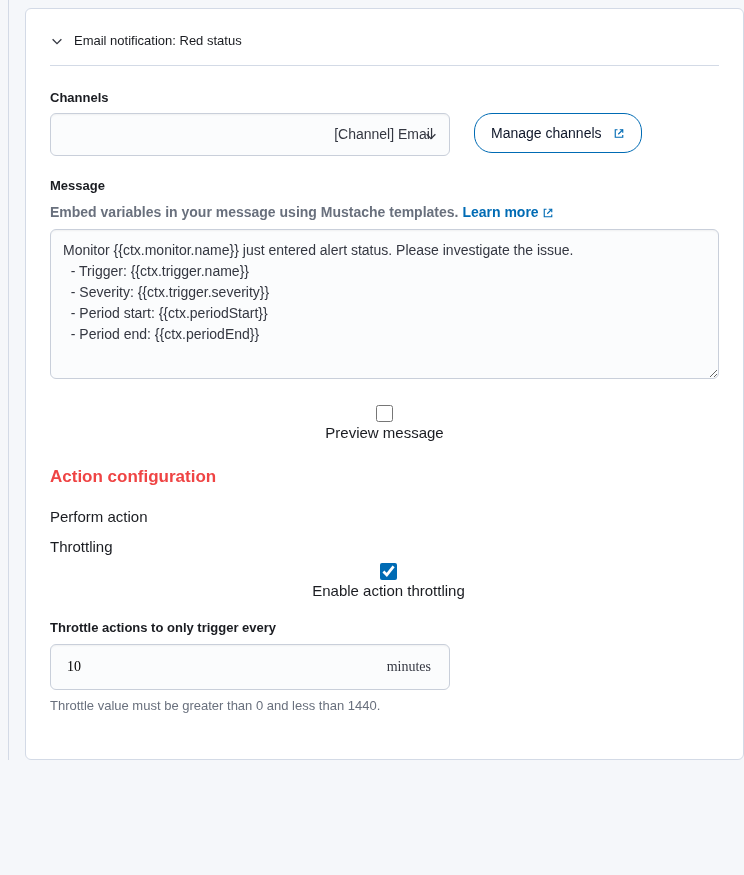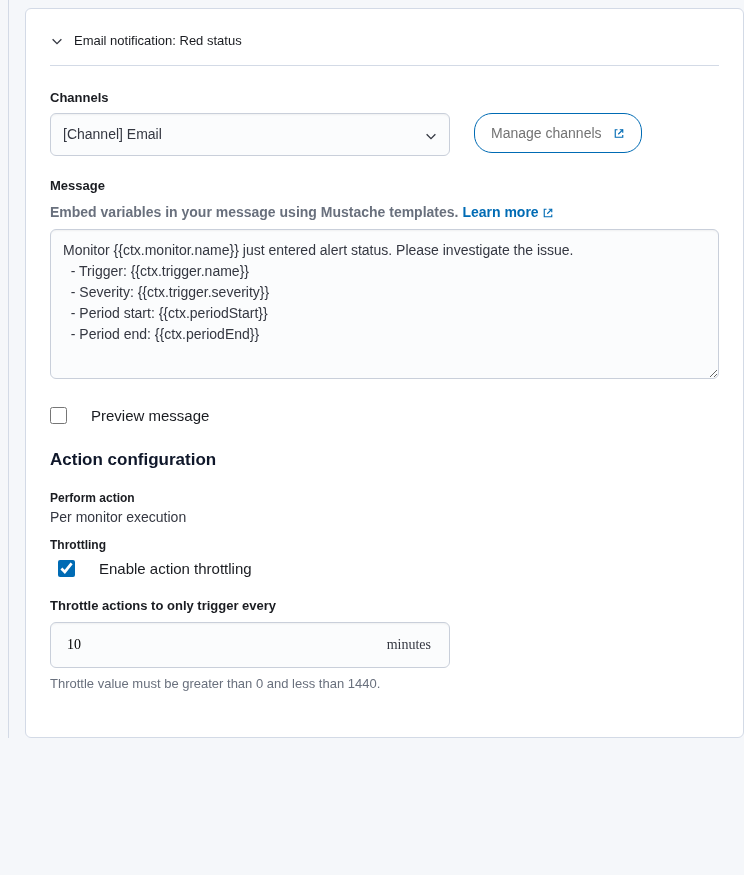--- a/index.html
+++ b/index.html
@@ -96,21 +96,22 @@
       max-width: 400px;
     }
     .select-wrap {
       position: relative;
       max-width: 400px;
     }
     .select-box {
       appearance: none;
       -webkit-appearance: none;
       cursor: pointer;
-      padding-right: 36px;
+      padding-right: 16px;
+      text-align: right;
     }
     .select-caret {
       position: absolute;
       right: 12px;
       top: 50%;
       transform: translateY(-50%);
       pointer-events: none;
       width: 14px;
       height: 14px;
       color: #343741;
@@ -121,60 +122,61 @@
       gap: 24px;
     }
     .channels-row .select-wrap {
       flex: 0 0 400px;
     }
     .btn-secondary {
       display: inline-flex;
       align-items: center;
       gap: 8px;
       border: 1px solid #006bb4;
-      color: #737373;
+      color: #0f172a;
       background: #fff;
       border-radius: 18px;
       padding: 0 16px;
       height: 40px;
       font-size: 14px;
       font-weight: 400;
       cursor: pointer;
     }
     textarea.text-area {
       resize: vertical;
       min-height: 150px;
       white-space: pre;
       line-height: 1.5;
     }
     .checkbox-row {
       display: flex;
       align-items: center;
-      gap: 24px;
+      gap: 0;
       font-size: 15px;
       cursor: pointer;
+      flex-direction: column;
     }
     .checkbox-row input[type="checkbox"] {
       width: 17px;
       height: 17px;
       cursor: pointer;
       accent-color: #006bb4;
     }
     h3.section-title {
       font-size: 17px;
       font-weight: 700;
       margin: 20px 0 16px 0;
-      color: #0f172a;
+      color: #ef4444;
     }
     .sub-section {
       margin-bottom: 8px;
     }
     .sub-label-bold {
-      font-weight: 700;
-      font-size: 12px;
+      font-weight: 400;
+      font-size: 15px;
     }
     .sub-value {
       font-size: 14px;
       color: #343741;
     }
     .number-wrap {
       display: flex;
       align-items: center;
       max-width: 400px;
       padding: 4px;
@@ -263,21 +265,20 @@
       <label class="checkbox-row">
         <input type="checkbox" style="">
         <span>Preview message</span>
       </label>
     </div>
 
     <h3 class="section-title">Action configuration</h3>
 
     <div class="sub-section">
       <div class="sub-label-bold">Perform action</div>
-      <div class="sub-value">Per monitor execution</div>
     </div>
 
     <div class="sub-section" style="margin-top:4px;">
       <div class="sub-label-bold">Throttling</div>
       <label class="checkbox-row" style="margin-top:4px;padding-left:8px;">
         <input type="checkbox" checked="" style="">
         <span>Enable action throttling</span>
       </label>
     </div>
 

